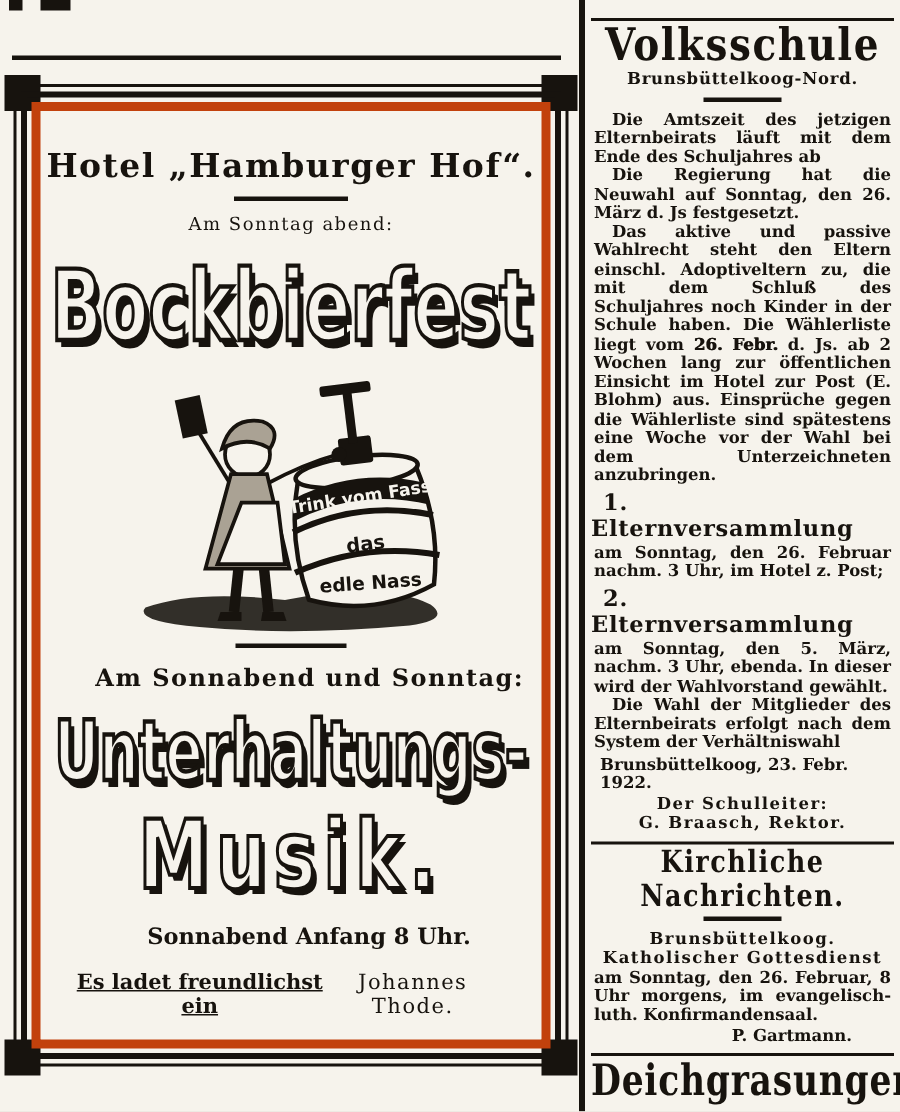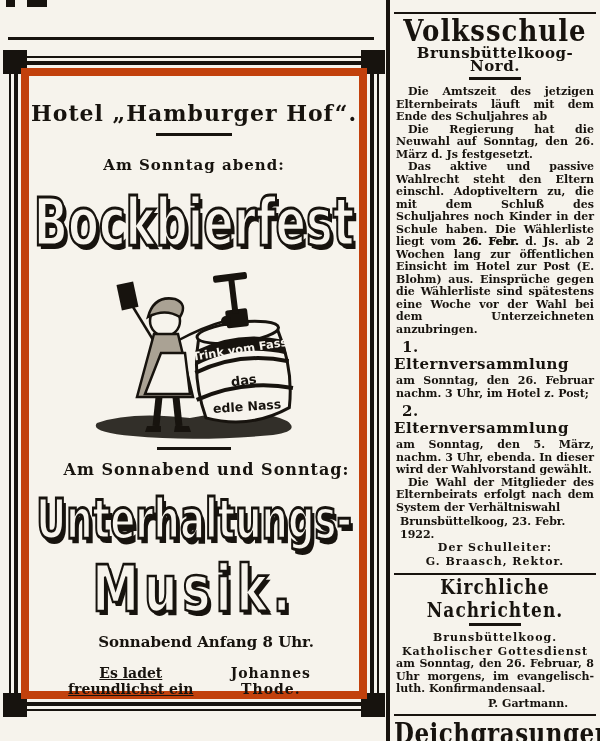--- a/index.html
+++ b/index.html
@@ -10,50 +10,50 @@
   }
   
   .divider{position:absolute;left:386px;top:0;width:4px;height:741px;background:#17130e;}
   
   .left-col{position:absolute;left:0;top:0;width:386px;height:741px;}
   .blob-a{position:absolute;left:6px;top:0;width:9px;height:7px;background:#17130e;}
   .blob-b{position:absolute;left:27px;top:0;width:20px;height:7px;background:#17130e;}
   .top-rule{position:absolute;left:8px;top:37px;width:366px;height:3px;background:#17130e;}
   .ad-frame{position:absolute;left:9px;top:56px;width:366px;height:651px;border:2px solid #17130e;}
   .ad-mid{position:absolute;inset:3px;border:4px solid #17130e;}
-  .ad-inner{position:absolute;inset:3px;border:8px solid #c2410c;}
+  .ad-inner{position:absolute;inset:3px;border:6px solid #c2410c;}
   .corner{position:absolute;width:24px;height:24px;background:#17130e;}
   .corner.tl{left:-8px;top:-8px;} .corner.tr{right:-8px;top:-8px;}
   .corner.bl{left:-8px;bottom:-8px;} .corner.br{right:-8px;bottom:-8px;}
   .ad-content{position:absolute;inset:0;text-align:center;}
   .hotel-title{margin-top:24px;font-size:22px;font-weight:bold;letter-spacing:1px;}
   .title-underline{width:76px;height:3px;background:#17130e;margin:7px auto 0 auto;}
-  .ad-sub{margin-top:20px;font-size:15px;font-weight:bold;letter-spacing:1px;}
+  .ad-sub{margin-top:8px;font-size:12px;font-weight:normal;letter-spacing:1px;}
   .display{
     font-family:"DejaVu Sans", sans-serif;font-weight:bold;
     color:#f6f3ec;-webkit-text-stroke:2px #17130e;
     text-shadow:3px 3px 0 #17130e;white-space:nowrap;
   }
   .headline1{font-size:45px;letter-spacing:0px;transform:scaleY(1.45);transform-origin:top center;margin-top:10px;margin-bottom:24px;}
   .illustration{margin-top:2px;}
   .mini-rule{width:74px;height:3px;background:#17130e;margin:2px auto 0 auto;}
   .ad-sub2{margin-top:10px;font-size:16px;font-weight:bold;letter-spacing:1px;padding-left:25px;}
   .headline2{font-size:37px;transform:scaleY(1.5);transform-origin:top center;margin-top:8px;margin-bottom:22px;}
   .headline3{font-size:47px;letter-spacing:5px;transform:scaleY(1.35);transform-origin:top center;margin-top:8px;margin-bottom:26px;}
   .ad-info1{font-size:15px;font-weight:bold;margin-top:4px;padding-left:24px;}
   .ad-info2{font-size:16px;font-weight:bold;margin-top:8px;}
   .invite-row{display:flex;justify-content:space-between;padding:0 28px 0 22px;margin-top:14px;font-size:14px;}
   .invite-left{font-weight:bold;text-decoration:underline;}
-  .invite-right{font-weight:bold;letter-spacing:1px;}
+  .invite-right{font-weight:normal;letter-spacing:1px;}
   
   .right-col{position:absolute;left:394px;top:0;width:202px;height:741px;font-size:11px;line-height:12.5px;font-weight:bold;}
   .rc-rule{height:2px;background:#17130e;margin:0;}
   .rc-rule.top{margin-top:12px;}
   .sec-title-xl{font-size:26px;line-height:26px;text-align:center;letter-spacing:1px;transform:scaleY(1.15);transform-origin:center;margin-top:4px;}
-  .sec-sub{font-size:15px;text-align:center;margin-top:3px;letter-spacing:0.5px;}
+  .sec-sub{font-size:11px;text-align:center;margin-top:3px;letter-spacing:0.5px;}
   .short-rule{width:52px;height:3px;background:#17130e;margin:5px auto 6px auto;}
   .para{text-align:justify;text-indent:12px;margin:0 2px 0 2px;}
   .para.nofirst{text-indent:0;}
   .meet-title{font-size:15px;line-height:17px;margin-top:3px;margin-bottom:2px;text-indent:8px;letter-spacing:0.5px;}
   .dateline{margin-top:2px;margin-left:6px;}
   .center-line{text-align:center;margin-top:1px;letter-spacing:1px;}
   .fett{text-shadow:0.5px 0 0 currentColor;}
   .sec2-title{font-size:17px;line-height:19px;text-align:center;letter-spacing:1px;transform:scaleY(1.2);transform-origin:center;margin-top:5px;}
   .sign-right{text-align:right;padding-right:28px;margin-top:2px;}
   .sec3-title{font-size:23px;line-height:25px;text-align:center;letter-spacing:0.5px;transform:scaleY(1.25);transform-origin:center;margin-top:4px;margin-bottom:4px;}

